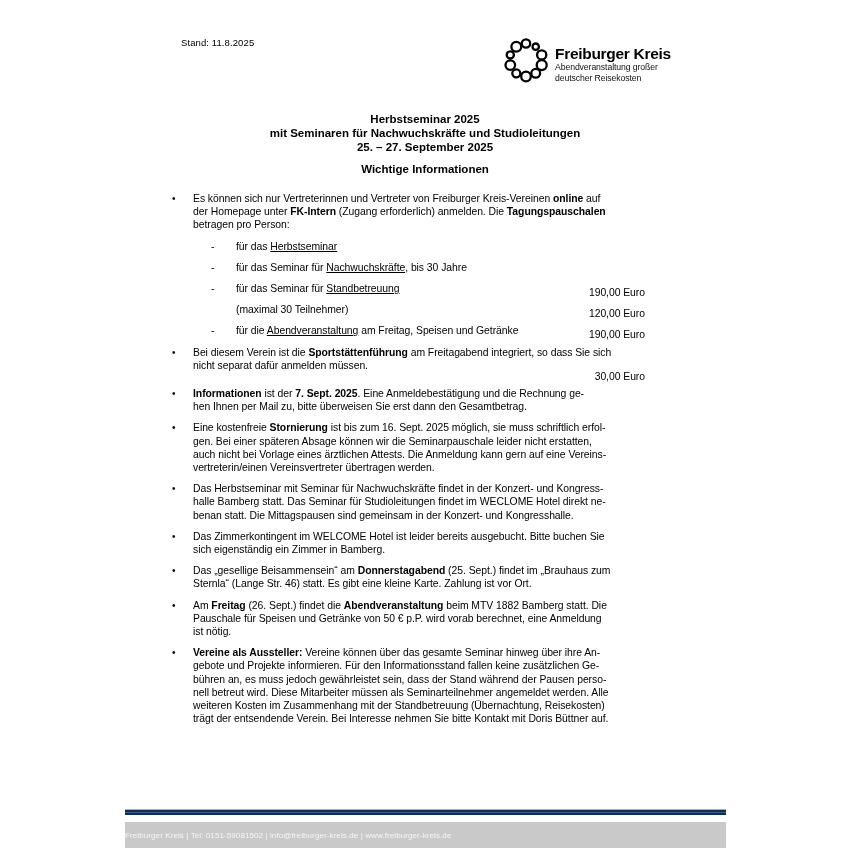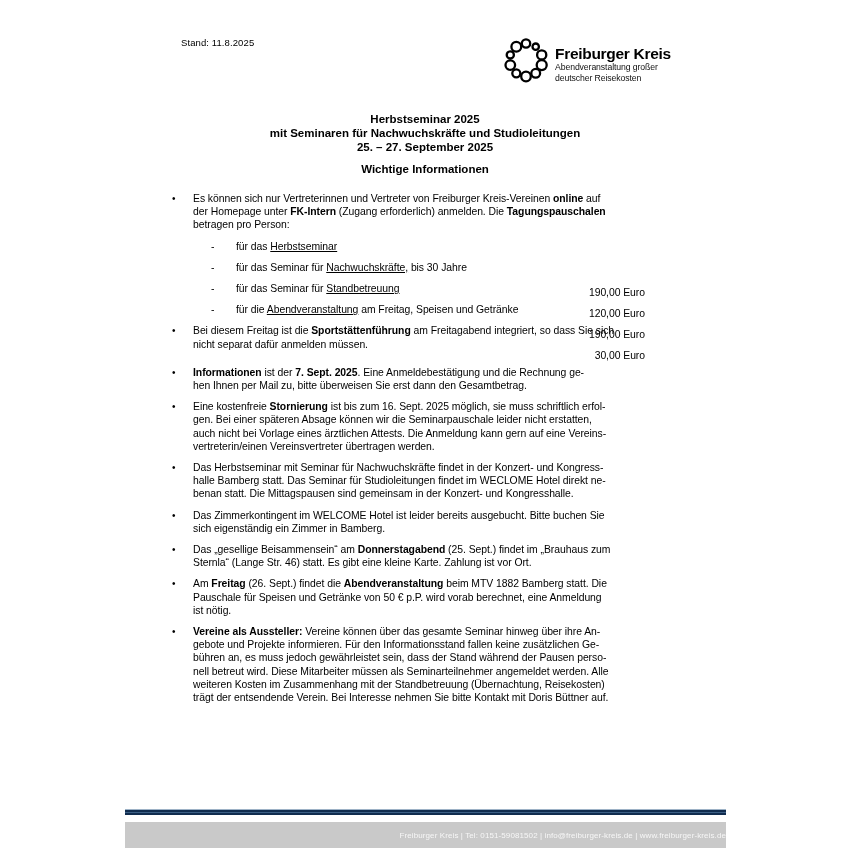--- a/index.html
+++ b/index.html
@@ -28,21 +28,21 @@
   .price-row{position:relative;padding-left:43px;}
   .price-row .dash{position:absolute;left:26px;top:0;}
   .price-row .price{position:absolute;right:3px;top:7px;margin-top:39px;}
   .price-row .note:empty{display:none;}
   .list-note{margin-top:5px;} .mt5{margin-top:5px;} .mt6{margin-top:6px;}
   .mt7{margin-top:7px;} .mt15{margin-top:15px;}
   
   .footer-rule{position:absolute;left:125px;top:809px;width:601px;height:6px;
     background:linear-gradient(to bottom,#9db2c6 0%,#9db2c6 12%,#102c4e 12%,#102c4e 42%,#3c5f85 42%,#3c5f85 60%,#102c4e 60%,#102c4e 100%);}
   .footer-bar{position:absolute;left:125px;top:822px;width:601px;height:26px;background:#c9c9c9;
-    display:flex;align-items:center;justify-content:flex-end;}
+    display:flex;align-items:center;justify-content:flex-start;}
   .footer-bar span{font-size:8px;color:#f7f7f7;letter-spacing:0.1px;}
 </style>
 </head>
 <body>
 
 <div class="canvas">
 
   <div class="stand">Stand: 11.8.2025</div>
 
   <div class="logo">
@@ -94,36 +94,37 @@
         <span class="dash">-</span>
         <div>
           <p><span>für das Seminar für </span><span class="u">Nachwuchskräfte,</span><span> bis 30 Jahre</span></p>
         </div>
         <span class="price">120,00 Euro</span>
       </div>
       <div class="price-row mt5">
         <span class="dash">-</span>
         <div>
           <p><span>für das Seminar für </span><span class="u">Standbetreuung</span></p>
+          <p class="note">(maximal 30 Teilnehmer)</p>
         </div>
         <span class="price">190,00 Euro</span>
       </div>
       <div class="price-row mt6">
         <span class="dash">-</span>
         <div>
           <p><span>für die </span><span class="u">Abendveranstaltung</span><span> am Freitag, Speisen und Getränke</span></p>
 
         </div>
         <span class="price">30,00 Euro</span>
       </div>
     </div>
 
     <div class="bullet mt6">
       <span class="dot">•</span>
-      <p><span>Bei diesem Freitag ist die </span><span class="b">Sportstättenführung</span><span> am Freitagabend integriert, so dass Sie sich
+      <p><span>Bei diesem Verein ist die </span><span class="b">Sportstättenführung</span><span> am Freitagabend integriert, so dass Sie sich
 nicht separat dafür anmelden müssen.</span></p>
     </div>
 
     <div class="bullet mt15">
       <span class="dot">•</span>
       <p><span class="b">Informationen</span><span> ist der </span><span class="b">7. Sept. 2025</span><span>. Eine Anmeldebestätigung und die Rechnung ge-
 hen Ihnen per Mail zu, bitte überweisen Sie erst dann den Gesamtbetrag.</span></p>
     </div>
 
     <div class="bullet mt7">

